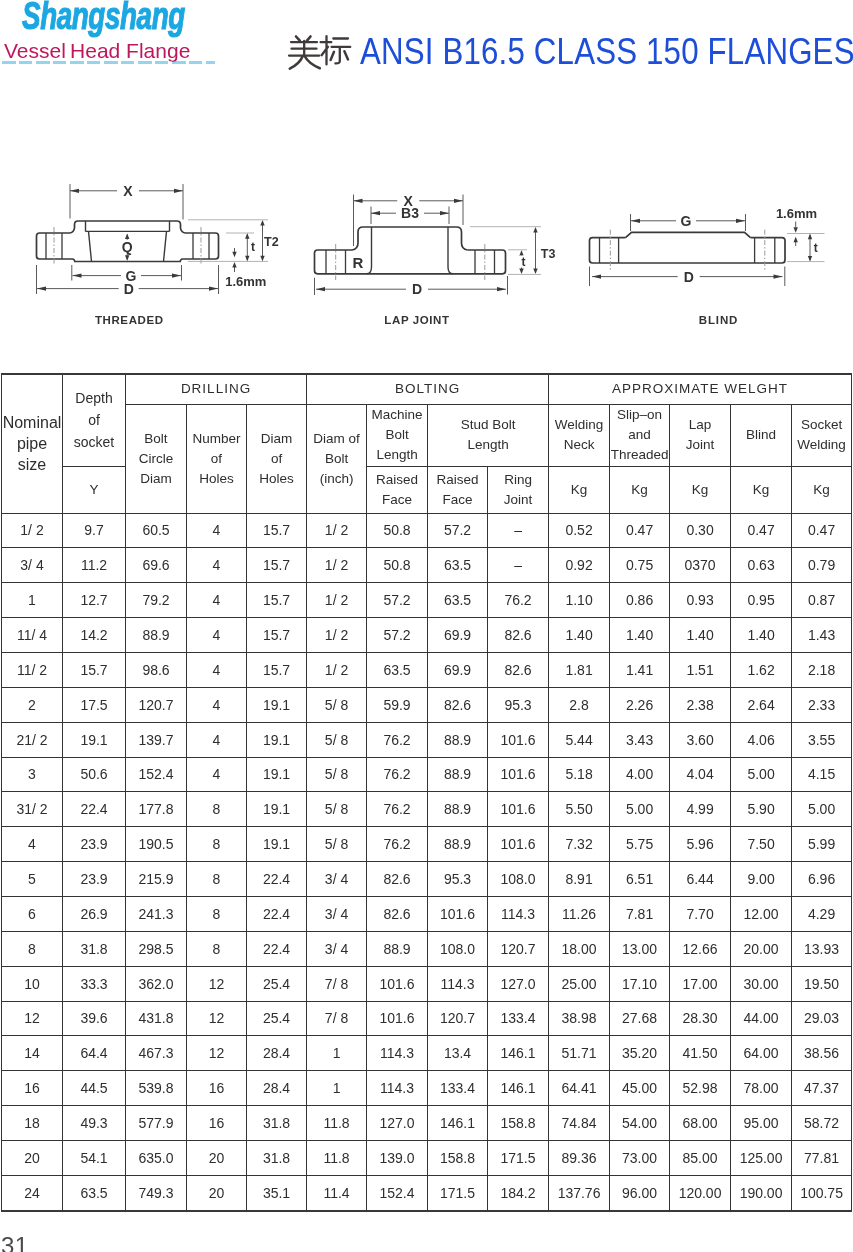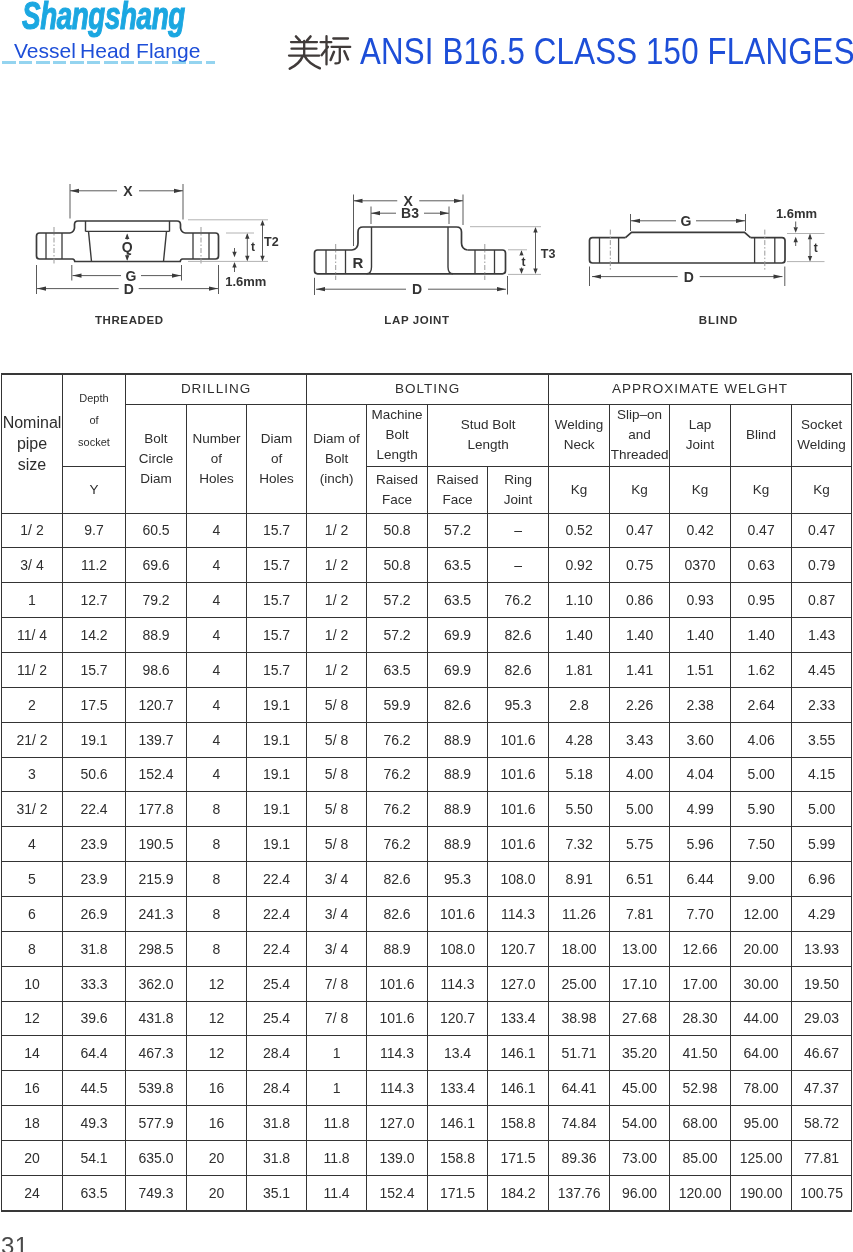--- a/index.html
+++ b/index.html
@@ -14,21 +14,21 @@
   thead.hd th{font-size:13.5px;line-height:20px;}
   tbody.bd td{font-size:14px;height:33.87px;}
   .grp{letter-spacing:1px;font-size:14px;margin-top:24px;}
   .sm{font-size:12px;line-height:17px;margin-top:29px;}
 </style>
 </head>
 <body>
 
 <div class="abs" style="left:22px;top:-3px;color:#1ba7e1;font-size:38px;line-height:1;font-weight:bold;font-style:italic;letter-spacing:-0.5px;-webkit-text-stroke:1.1px #1ba7e1;transform:scaleX(0.73);transform-origin:0 0;white-space:nowrap;">Shangshang</div>
 
-<div class="abs" style="left:14px;top:40px;color:#1d4ed8;font-size:21px;line-height:1;letter-spacing:0px;white-space:nowrap;">Vessel Head&nbsp;Flange</div>
+<div class="abs" style="left:4px;top:40px;color:#be185d;font-size:21px;line-height:1;letter-spacing:0px;white-space:nowrap;">Vessel Head&nbsp;Flange</div>
 
 <div class="abs" style="left:2px;top:60.5px;width:213px;height:3px;opacity:0.5;background:repeating-linear-gradient(90deg,#2aa9e0 0 14px,#fff 14px 17px,#2aa9e0 17px 30px,#fff 30px 34px);"></div>
 
 <div class="abs" style="left:284px;top:27px;width:575px;height:42px;color:#1d4ed8;">
 
   <svg class="abs" style="left:2px;top:6px" width="70" height="38" viewBox="280 33 70 38" fill="none" stroke="#403b3a" stroke-width="2.3" stroke-linecap="round">
     <path d="M 290,36.5 L 293.8,40.7 M 304.5,36.5 L 301,40.7" stroke-width="2.6"></path>
     <path d="M 285,42.1 H 311 M 285.5,48.7 H 310.5 M 283,55.6 H 313.3 M 298.2,40.8 V 55.4"></path>
     <path d="M 296.8,56 Q 293.5,64 283.8,68.6 M 298.6,56 Q 302.5,63.5 313.8,68.2" stroke-width="2.6"></path>
     <path d="M 314.6,42.2 H 325.3 M 320.5,36.2 V 64.4 M 322,46.8 L 315.6,55.2"></path>
@@ -236,21 +236,21 @@
       <col style="width:61px">
       <col style="width:60px">
       <col style="width:61px">
       <col style="width:61px">
       <col style="width:60px">
 </colgroup>
 <thead class="hd">
 
 <tr style="height:30px">
   <th rowspan="3" style="font-size:16px;line-height:21px">Nominal<br>pipe<br>size</th>
-  <th rowspan="2" style="font-size:11px;line-height:22px">Depth<br>of<br>socket</th>
+  <th rowspan="2" style="font-size:14px;line-height:22px">Depth<br>of<br>socket</th>
   <th colspan="3" class="grp">DRILLING</th>
   <th colspan="4" class="grp">BOLTING</th>
   <th colspan="5" class="grp">APPROXIMATE WELGHT</th>
 </tr>
 
 <tr style="height:62px">
   <th rowspan="2">Bolt<br>Circle<br>Diam</th>
   <th rowspan="2">Number<br>of<br>Holes</th>
   <th rowspan="2">Diam<br>of<br>Holes</th>
   <th rowspan="2">Diam of<br>Bolt<br>(inch)</th>
@@ -282,21 +282,21 @@
         <td>9.7</td>
         <td>60.5</td>
         <td>4</td>
         <td>15.7</td>
         <td>1/ 2</td>
         <td>50.8</td>
         <td>57.2</td>
         <td>–</td>
         <td>0.52</td>
         <td>0.47</td>
-        <td>0.42</td>
+        <td>0.30</td>
         <td>0.47</td>
         <td>0.47</td>
       </tr>
 
 <tr>
         <td>3/ 4</td>
         <td>11.2</td>
         <td>69.6</td>
         <td>4</td>
         <td>15.7</td>
@@ -352,21 +352,21 @@
         <td>4</td>
         <td>15.7</td>
         <td>1/ 2</td>
         <td>63.5</td>
         <td>69.9</td>
         <td>82.6</td>
         <td>1.81</td>
         <td>1.41</td>
         <td>1.51</td>
         <td>1.62</td>
-        <td>4.45</td>
+        <td>2.18</td>
       </tr>
 
 <tr>
         <td>2</td>
         <td>17.5</td>
         <td>120.7</td>
         <td>4</td>
         <td>19.1</td>
         <td>5/ 8</td>
         <td>59.9</td>
@@ -382,21 +382,21 @@
 <tr>
         <td>21/ 2</td>
         <td>19.1</td>
         <td>139.7</td>
         <td>4</td>
         <td>19.1</td>
         <td>5/ 8</td>
         <td>76.2</td>
         <td>88.9</td>
         <td>101.6</td>
-        <td>4.28</td>
+        <td>5.44</td>
         <td>3.43</td>
         <td>3.60</td>
         <td>4.06</td>
         <td>3.55</td>
       </tr>
 
 <tr>
         <td>3</td>
         <td>50.6</td>
         <td>152.4</td>
@@ -539,21 +539,21 @@
         <td>12</td>
         <td>28.4</td>
         <td>1</td>
         <td>114.3</td>
         <td>13.4</td>
         <td>146.1</td>
         <td>51.71</td>
         <td>35.20</td>
         <td>41.50</td>
         <td>64.00</td>
-        <td>46.67</td>
+        <td>38.56</td>
       </tr>
 
 <tr>
         <td>16</td>
         <td>44.5</td>
         <td>539.8</td>
         <td>16</td>
         <td>28.4</td>
         <td>1</td>
         <td>114.3</td>

